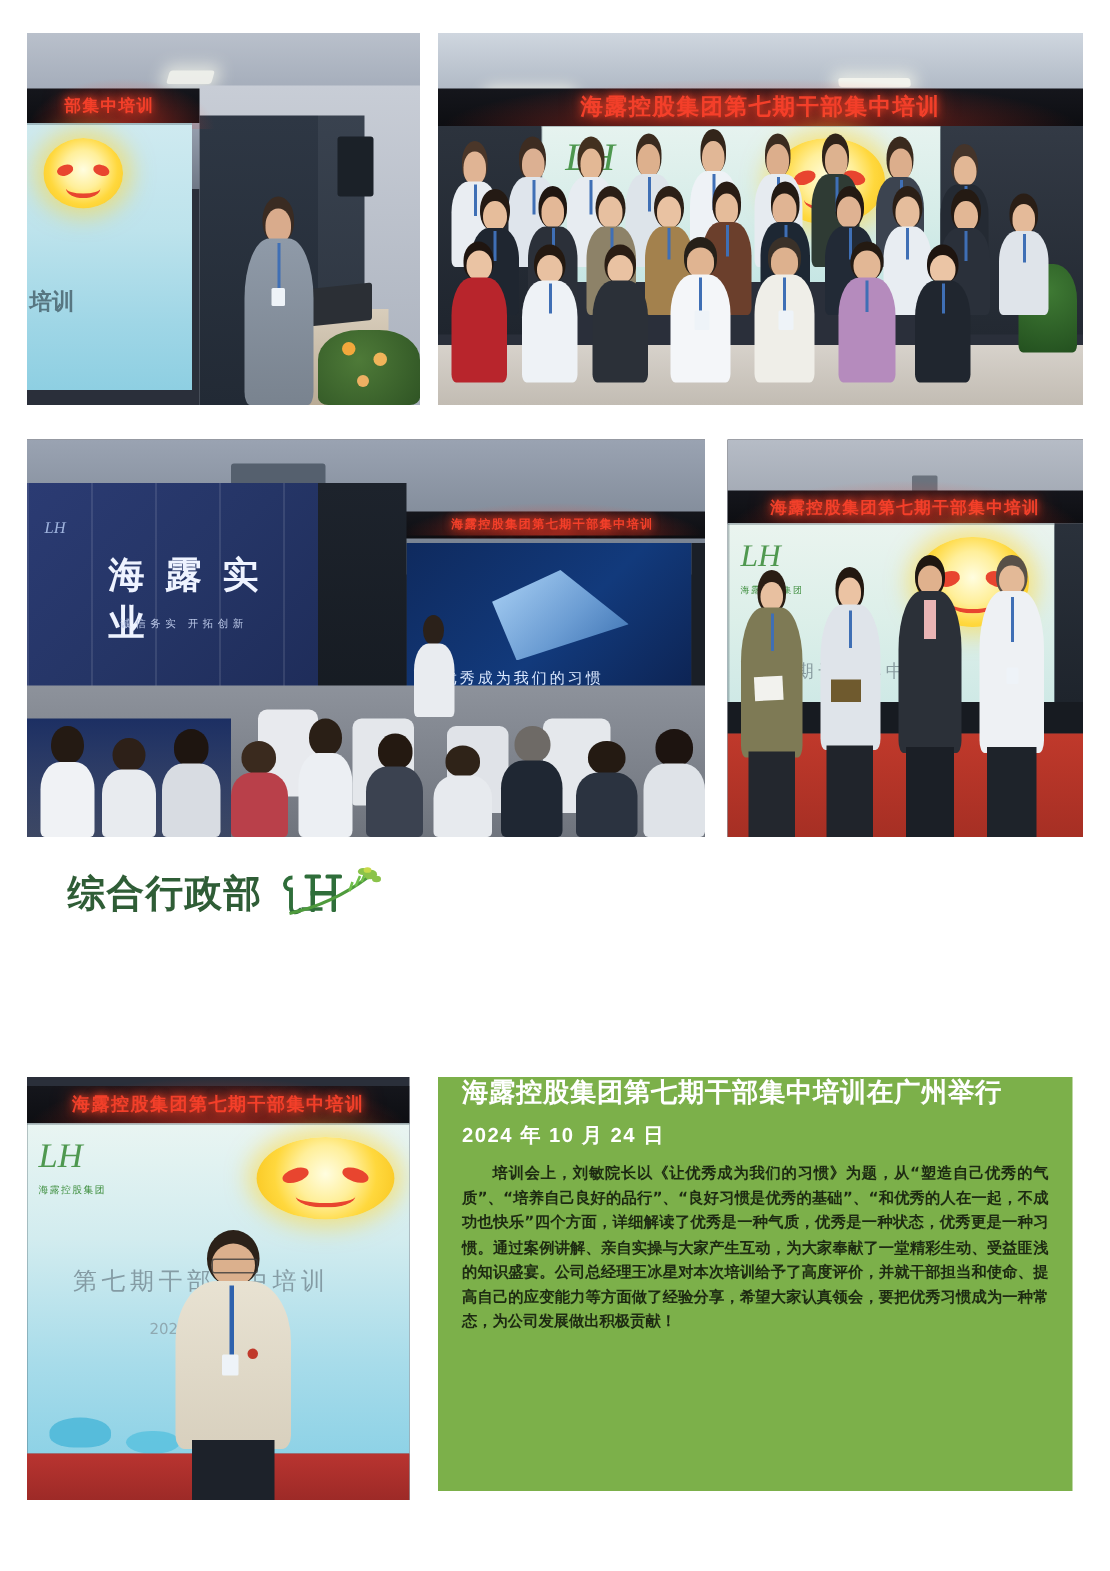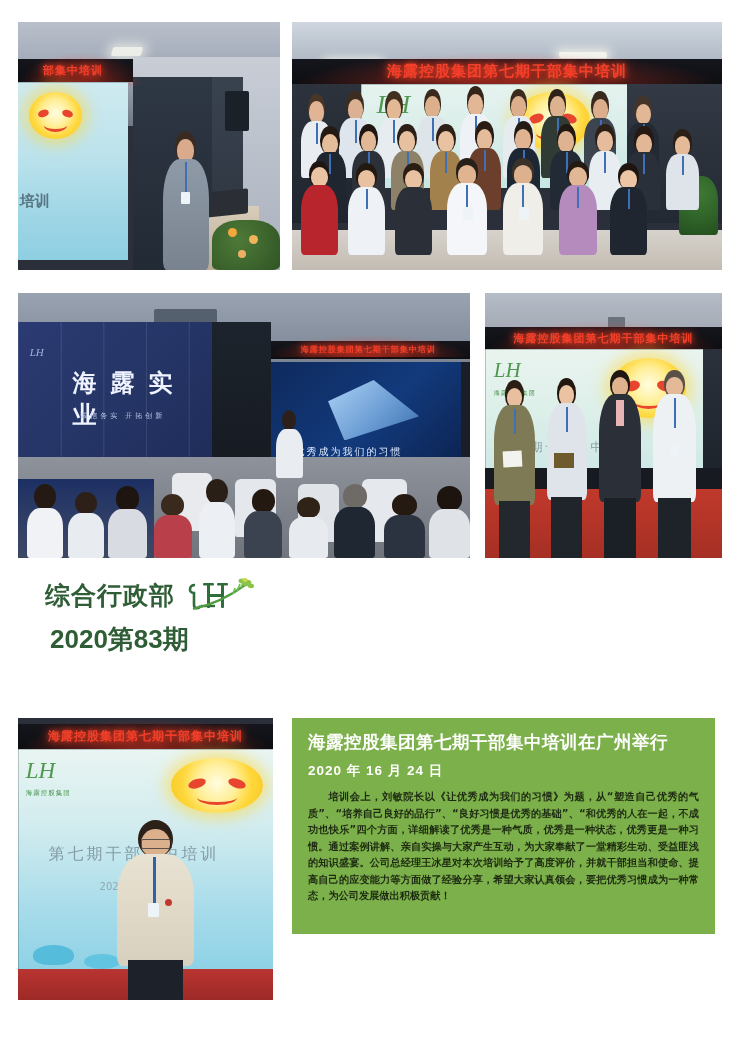--- a/index.html
+++ b/index.html
@@ -59,22 +59,22 @@
   
   .masthead{position:absolute;left:0;top:560px;width:740px;height:150px;background:#fff;}
   .dept-row{position:absolute;left:45px;top:15px;display:flex;align-items:center;gap:10px;}
   .dept-text{font-size:25px;font-weight:bold;color:#2f5d36;letter-spacing:1px;}
   .logo-lh{position:relative;width:74px;height:40px;}
   .brand-row{position:absolute;left:50px;top:62px;display:flex;align-items:flex-end;gap:18px;}
   .brand-title{font-size:47px;font-weight:bold;color:#7cb342;letter-spacing:3px;line-height:1;}
   .issue{font-size:26px;font-weight:bold;color:#2f5d36;letter-spacing:0px;padding-bottom:5px;}
 
   
-  .article{position:absolute;left:292px;top:718px;width:423px;height:216px;
-    background:#7cb04a;box-sizing:border-box;padding:14px 16px 10px 16px;}
+  .article{position:absolute;left:292px;top:718px;width:423px;height:276px;
+    background:#7cb04a;box-sizing:border-box;padding:0 16px 10px 16px;}
   .art-title{color:#ffffff;font-size:17.5px;font-weight:bold;letter-spacing:.5px;line-height:1.2;}
   .art-date{color:#ffffff;font-size:13.5px;font-weight:bold;margin-top:9px;letter-spacing:1px;}
   .art-body{margin-top:9px;}
   .art-p{color:#1d2a12;font-size:10.2px;line-height:1.62;text-align:justify;
     text-indent:2em;margin:0 0 1px 0;font-weight:bold;
     font-family:"DejaVu Sans",sans-serif;}
 </style>
 </head>
 <body>
 
@@ -497,21 +497,20 @@
             <ellipse cx="57" cy="6" rx="3.4" ry="2.4"></ellipse>
             <ellipse cx="66" cy="11" rx="3" ry="2.2"></ellipse>
           </g>
           <g fill="#c7d94a">
             <ellipse cx="60" cy="5" rx="2.6" ry="1.9"></ellipse>
           </g>
         </svg>
       </span>
     </div>
     <div class="brand-row">
-      <span class="issue">2020第83期</span>
     </div>
   </div>
 
   <div class="photo" style="left:18px;top:718px;width:255px;height:282px;">
     <div class="inner">
 
       <div class="led-banner" style="left:0;top:2%;height:9%;">
         <span class="led-text" style="font-size:12px;">海露控股集团第七期干部集中培训</span>
       </div>
       <div class="led-glow" style="top:0;"></div>
@@ -541,19 +540,19 @@
         <div style="position:absolute;left:14%;top:78%;width:72%;height:22%;background:#1d222a;"></div>
         <div class="lanyard" style="left:47%;top:21%;height:26%;background:#2f62ad;width:3px;"></div>
         <div class="badge" style="left:40%;top:46%;width:11px;height:14px;"></div>
         <div style="position:absolute;left:62%;top:44%;width:7px;height:7px;border-radius:50%;background:#c0392b;"></div>
       </div>
     </div>
   </div>
 
   <div class="article">
     <div class="art-title">海露控股集团第七期干部集中培训在广州举行</div>
-    <div class="art-date">2020 年 16 月 24 日</div>
+    <div class="art-date">2024 年 10 月 24 日</div>
     <div class="art-body">
       <p class="art-p">培训会上，刘敏院长以《让优秀成为我们的习惯》为题，从“塑造自己优秀的气质”、“培养自己良好的品行”、“良好习惯是优秀的基础”、“和优秀的人在一起，不成功也快乐”四个方面，详细解读了优秀是一种气质，优秀是一种状态，优秀更是一种习惯。通过案例讲解、亲自实操与大家产生互动，为大家奉献了一堂精彩生动、受益匪浅的知识盛宴。公司总经理王冰星对本次培训给予了高度评价，并就干部担当和使命、提高自己的应变能力等方面做了经验分享，希望大家认真领会，要把优秀习惯成为一种常态，为公司发展做出积极贡献！</p>
     </div>
   </div>
 
 </div>
 
 </body></html>

